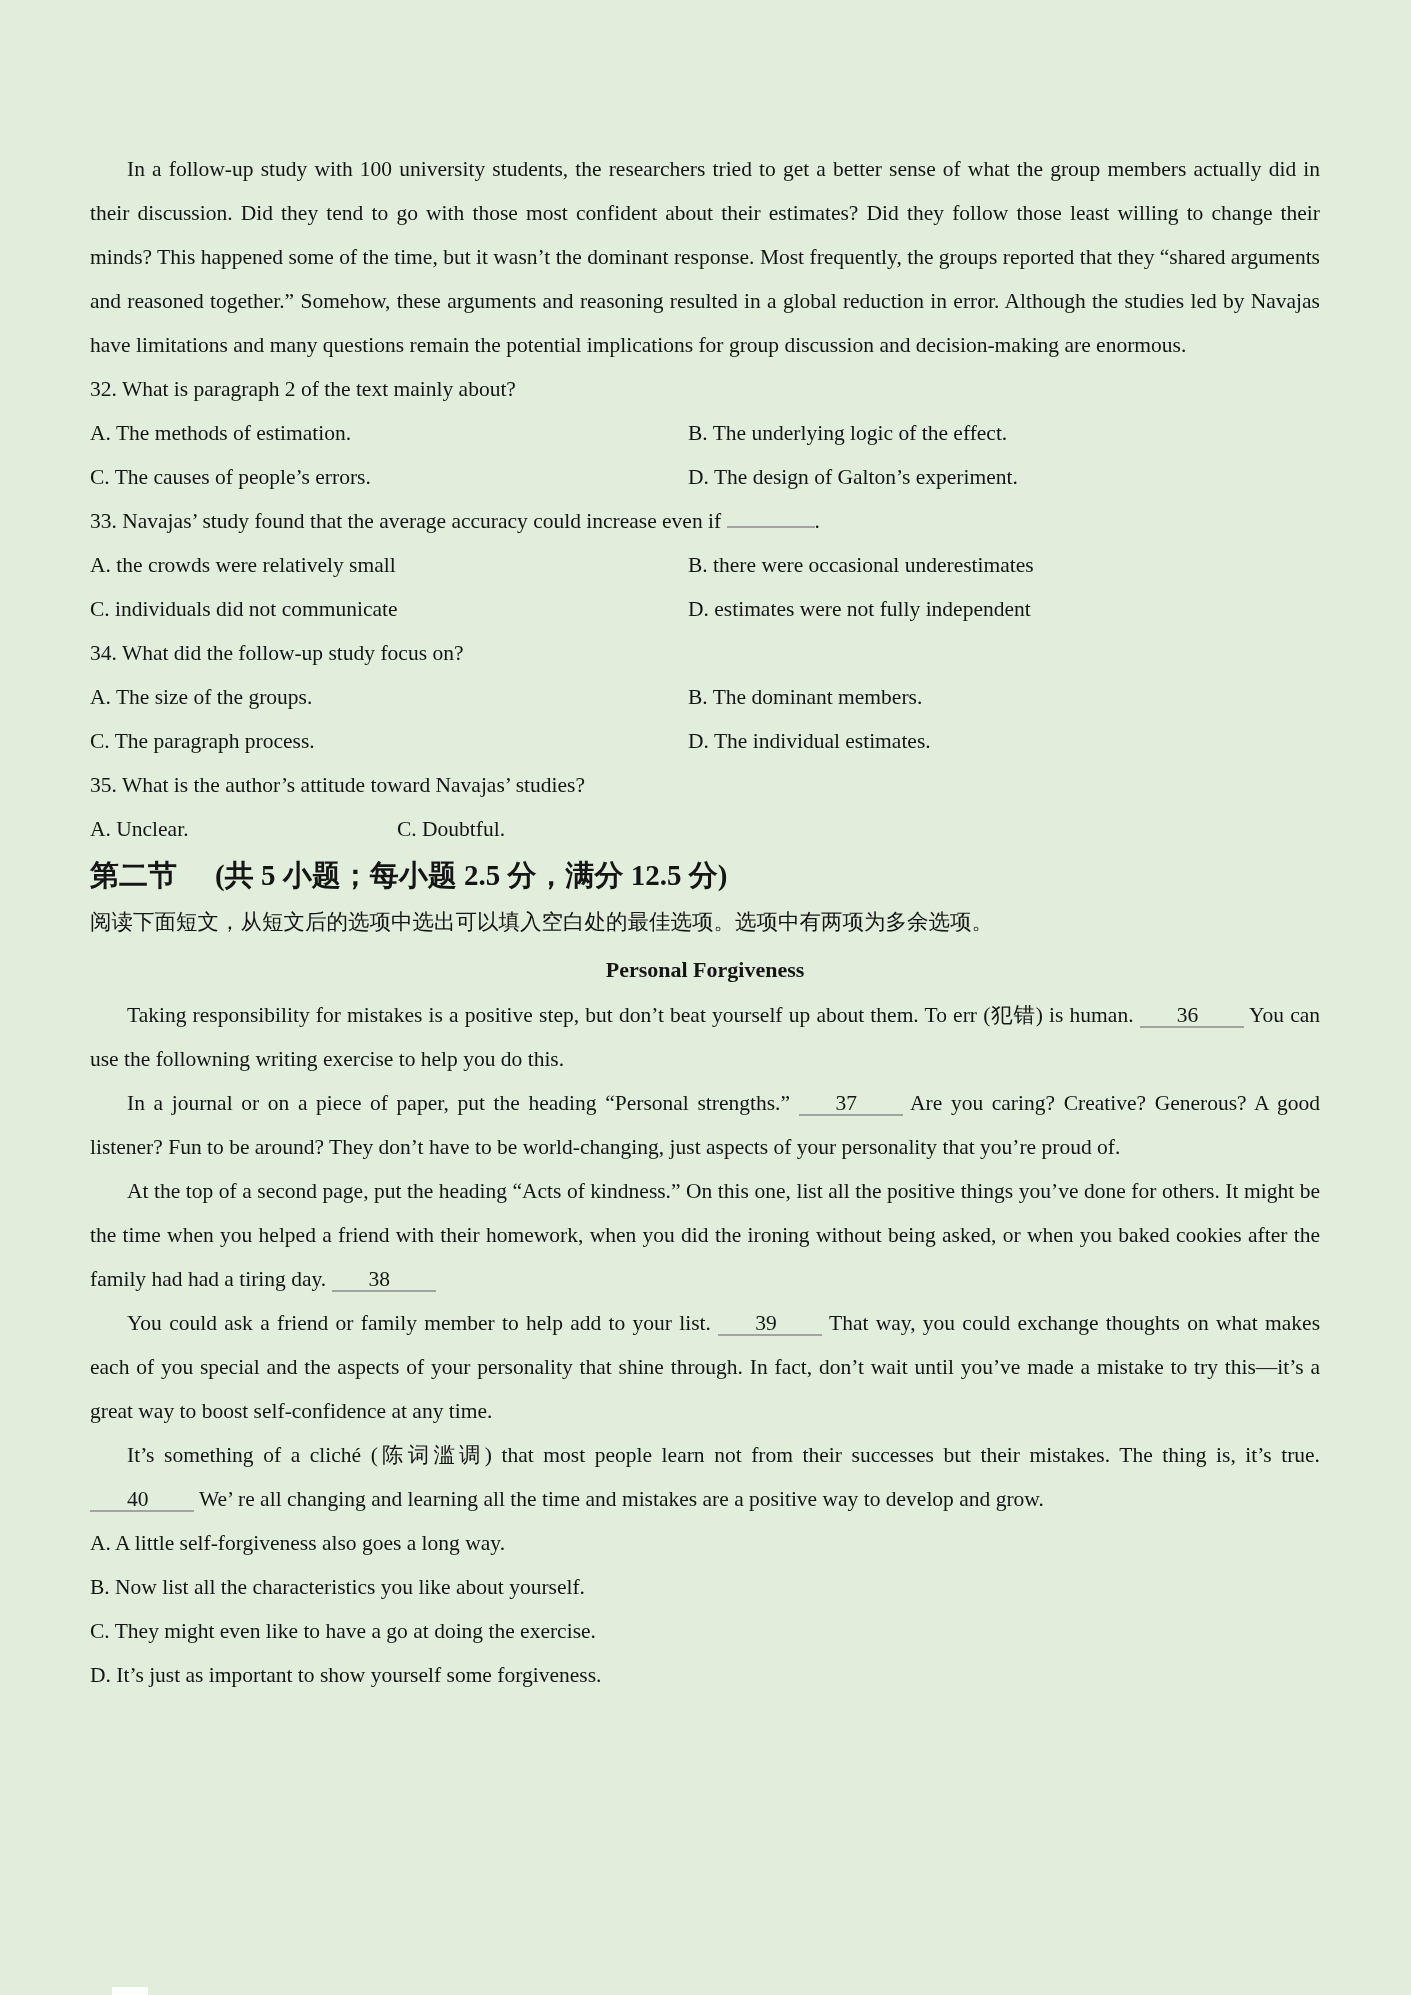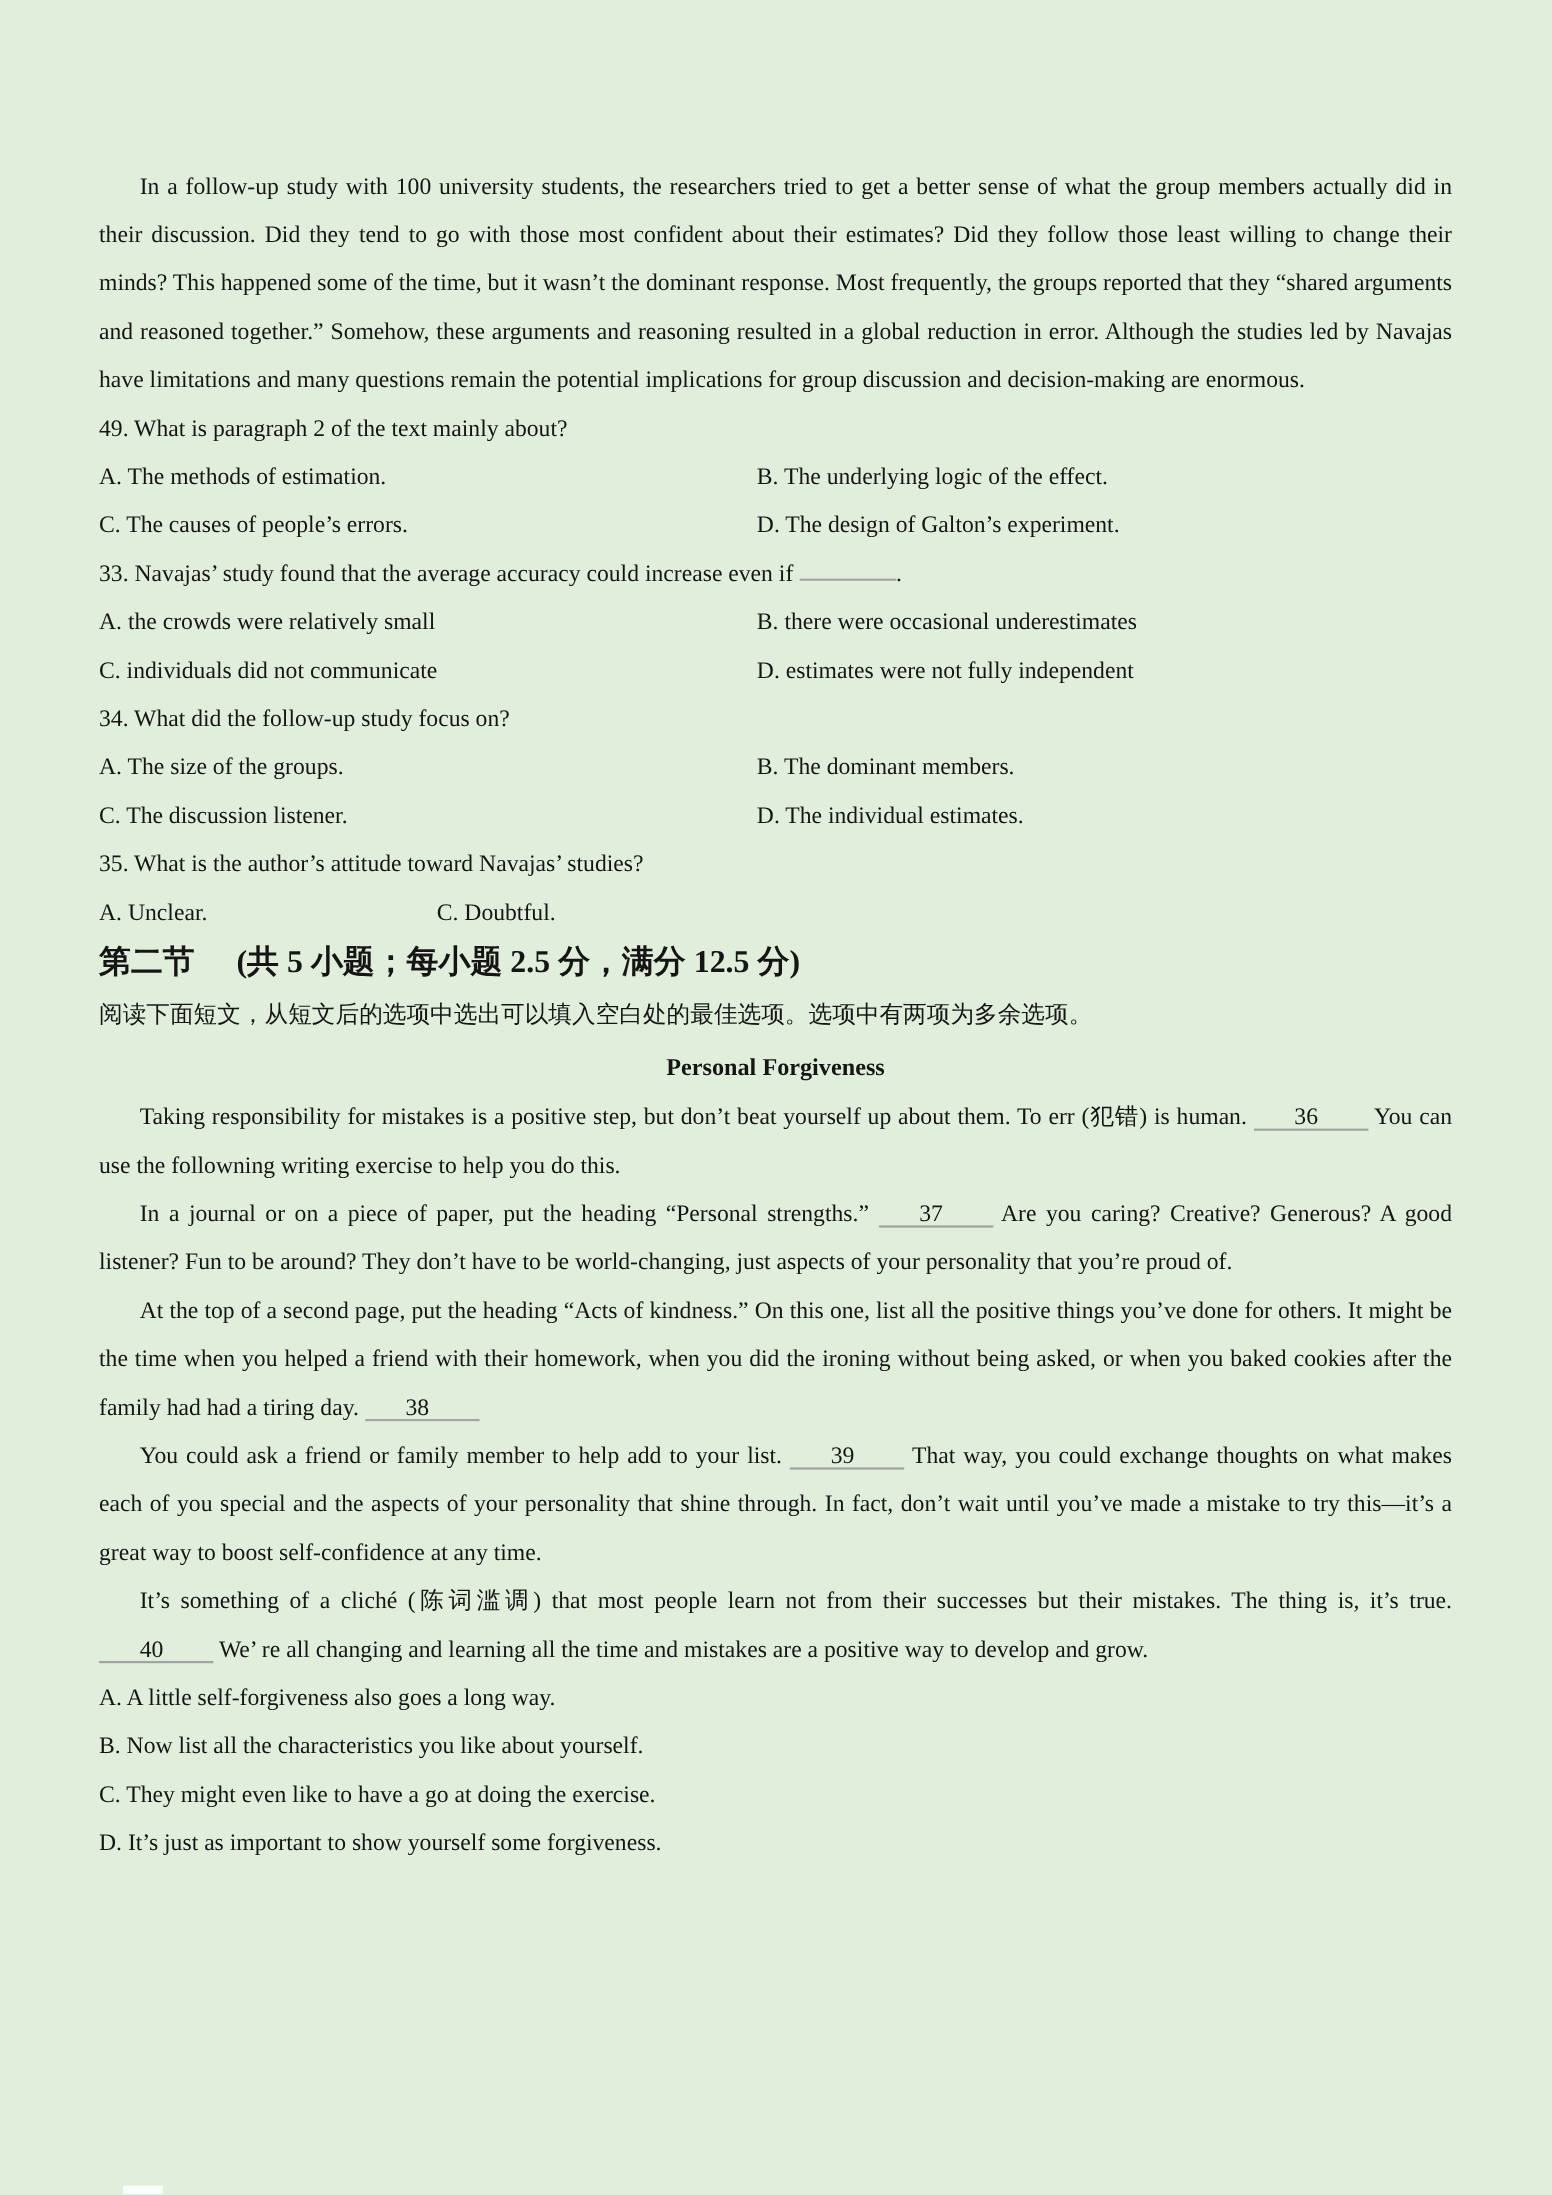--- a/index.html
+++ b/index.html
@@ -72,21 +72,21 @@
   }
 </style>
 </head>
 <body>
 
 <div class="page">
 
   <p class="para">In a follow-up study with 100 university students, the researchers tried to get a better sense of what the group members actually did in their discussion. Did they tend to go with those most confident about their estimates? Did they follow those least willing to change their minds? This happened some of the time, but it wasn’t the dominant response. Most frequently, the groups reported that they “shared arguments and reasoned together.” Somehow, these arguments and reasoning resulted in a global reduction in error. Although the studies led by Navajas have limitations and many questions remain the potential implications for group discussion and decision-making are enormous.</p>
 
   <div>
-    <div class="qline"><span>49.</span> <span>What is paragraph 2 of the text mainly about?</span></div>
+    <div class="qline"><span>32.</span> <span>What is paragraph 2 of the text mainly about?</span></div>
     <div class="opt-row">
       <span><span>A.</span> <span>The methods of estimation.</span></span>
       <span><span>B.</span> <span>The underlying logic of the effect.</span></span>
     </div>
     <div class="opt-row">
       <span><span>C.</span> <span>The causes of people’s errors.</span></span>
       <span><span>D.</span> <span>The design of Galton’s experiment.</span></span>
     </div>
   </div>
 
@@ -102,21 +102,21 @@
     </div>
   </div>
 
   <div>
     <div class="qline"><span>34.</span> <span>What did the follow-up study focus on?</span></div>
     <div class="opt-row">
       <span><span>A.</span> <span>The size of the groups.</span></span>
       <span><span>B.</span> <span>The dominant members.</span></span>
     </div>
     <div class="opt-row">
-      <span><span>C.</span> <span>The discussion listener.</span></span>
+      <span><span>C.</span> <span>The paragraph process.</span></span>
       <span><span>D.</span> <span>The individual estimates.</span></span>
     </div>
   </div>
 
   <div>
     <div class="qline"><span>35.</span> <span>What is the author’s attitude toward Navajas’ studies?</span></div>
     <div class="opt-row four-col">
       <span><span>A.</span> <span>Unclear.</span></span>
       <span><span>C.</span> <span>Doubtful.</span></span>
     </div>

